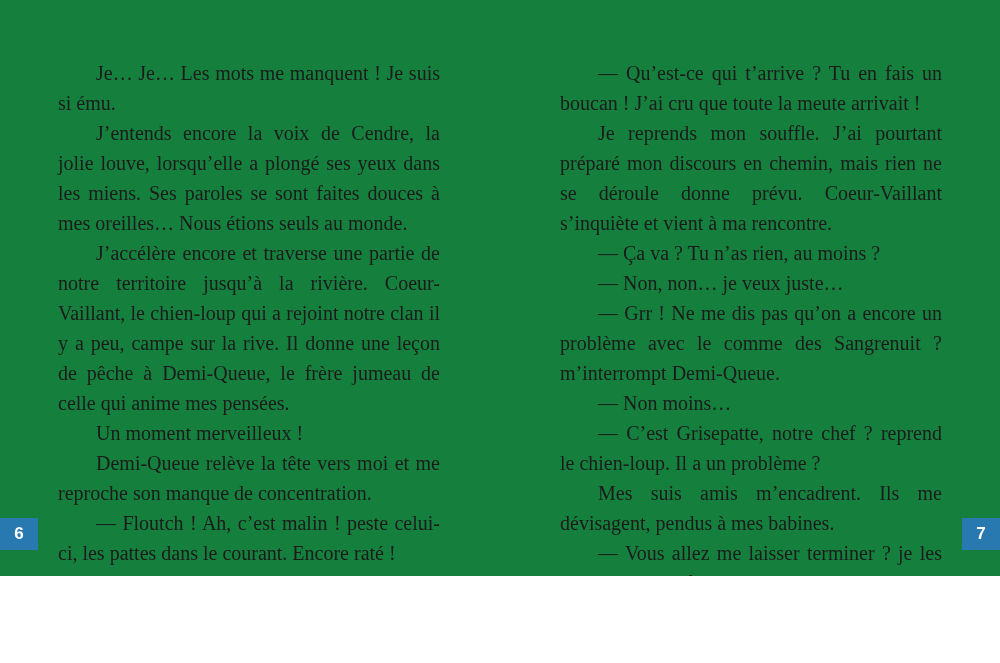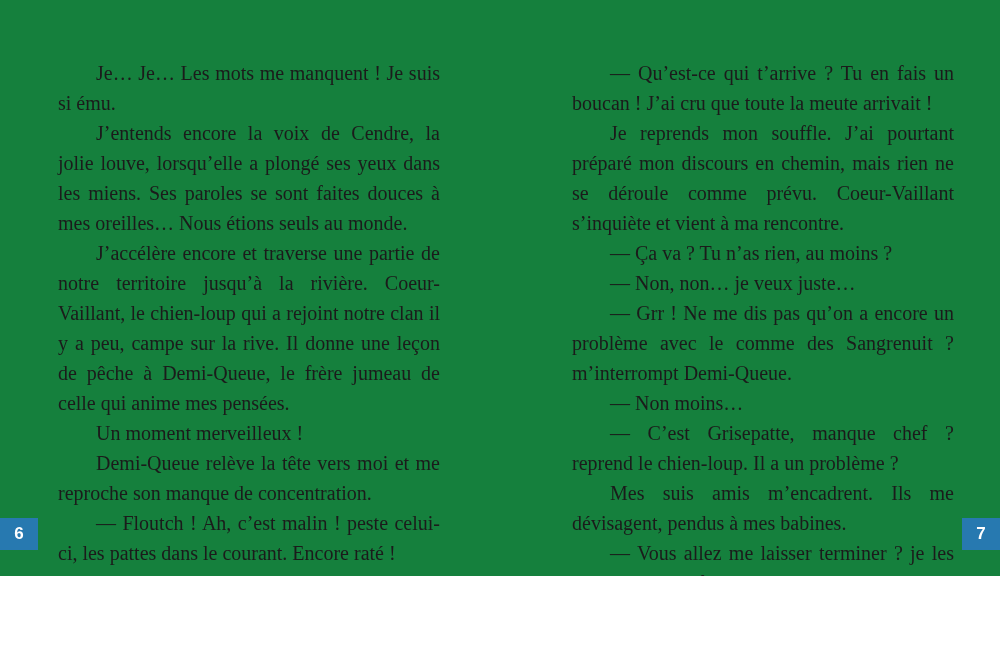--- a/index.html
+++ b/index.html
@@ -22,21 +22,21 @@
   .text-col{
     position:absolute;
     top:58px;
     width:382px;
     font-size:20px;
     line-height:30px;
     color:var(--text-color);
     text-align:justify;
   }
   .text-col-left{ left:58px; }
-  .text-col-right{ left:560px;margin-left:12px; }
+  .text-col-right{ left:560px; }
   .text-col p{
     margin:0;
     text-indent:1.9em;
   }
   .page-tab{
     position:absolute;
     bottom:26px;
     width:38px;
     height:32px;
     background:var(--tab-blue);
@@ -60,26 +60,26 @@
       <p>Je… Je… Les mots me manquent ! Je suis si ému.</p>
       <p>J’entends encore la voix de Cendre, la jolie louve, lorsqu’elle a plongé ses yeux dans les miens. Ses paroles se sont faites douces à mes oreilles… Nous étions seuls au monde.</p>
       <p>J’accélère encore et traverse une partie de notre territoire jusqu’à la rivière. Coeur-Vaillant, le chien-loup qui a rejoint notre clan il y a peu, campe sur la rive. Il donne une leçon de pêche à Demi-Queue, le frère jumeau de celle qui anime mes pensées.</p>
       <p>Un moment merveilleux !</p>
       <p>Demi-Queue relève la tête vers moi et me reproche son manque de concentration.</p>
       <p>— Floutch ! Ah, c’est malin ! peste celui-ci, les pattes dans le courant. Encore raté !</p>
     </div>
 
   <div class="text-col text-col-right">
       <p>— Qu’est-ce qui t’arrive ? Tu en fais un boucan ! J’ai cru que toute la meute arrivait !</p>
-      <p>Je reprends mon souffle. J’ai pourtant préparé mon discours en chemin, mais rien ne se déroule comme prévu. Coeur-Vaillant s’inquiète et vient à ma rencontre.</p>
+      <p>Je reprends mon souffle. J’ai pourtant préparé mon discours en chemin, mais rien ne se déroule donne prévu. Coeur-Vaillant s’inquiète et vient à ma rencontre.</p>
       <p>— Ça va ? Tu n’as rien, au moins ?</p>
       <p>— Non, non… je veux juste…</p>
       <p>— Grr ! Ne me dis pas qu’on a encore un problème avec le comme des Sangrenuit ? m’interrompt Demi-Queue.</p>
       <p>— Non moins…</p>
-      <p>— C’est Grisepatte, manque chef ? reprend le chien-loup. Il a un problème ?</p>
+      <p>— C’est Grisepatte, notre chef ? reprend le chien-loup. Il a un problème ?</p>
       <p>Mes suis amis m’encadrent. Ils me dévisagent, pendus à mes babines.</p>
       <p>— Vous allez me laisser terminer ? je les coupe, d’un air faussement contrarié.</p>
     </div>
 
   <div class="page-tab tab-left">
     <span>6</span>
   </div>
 
   <div class="page-tab tab-right">
     <span>7</span>

